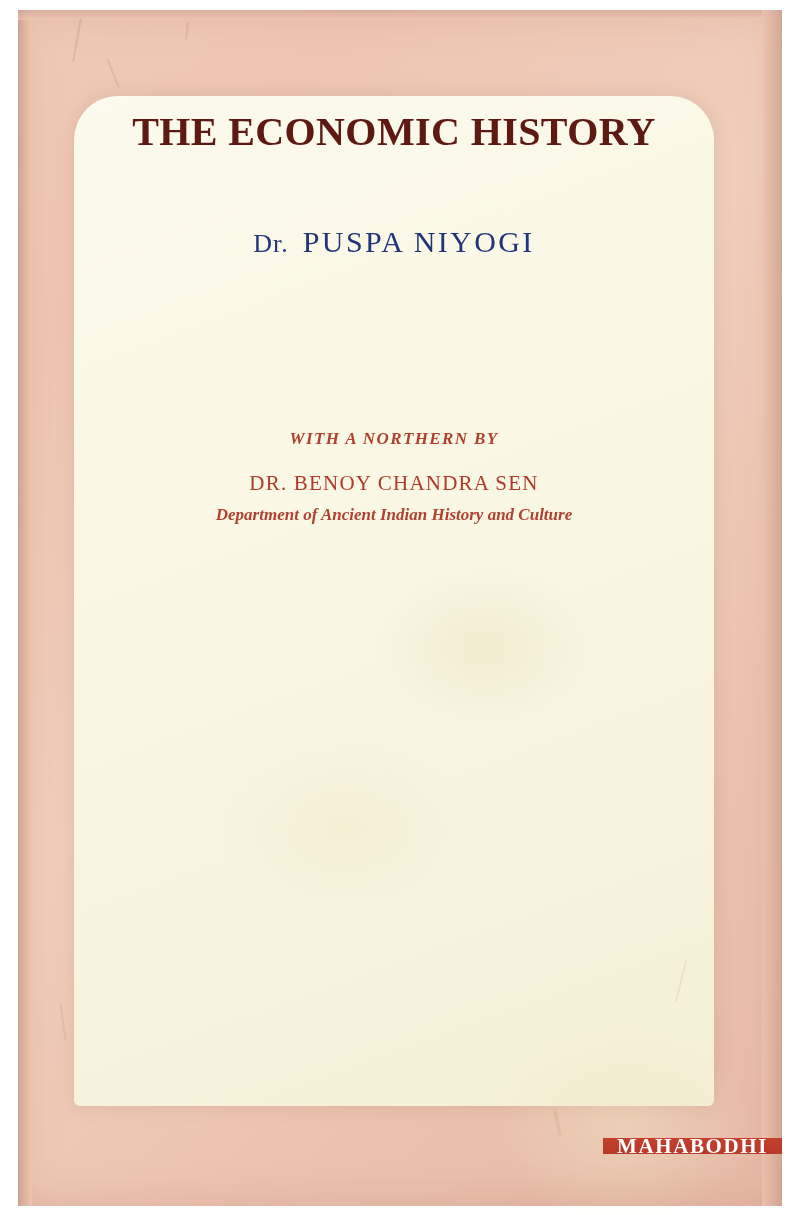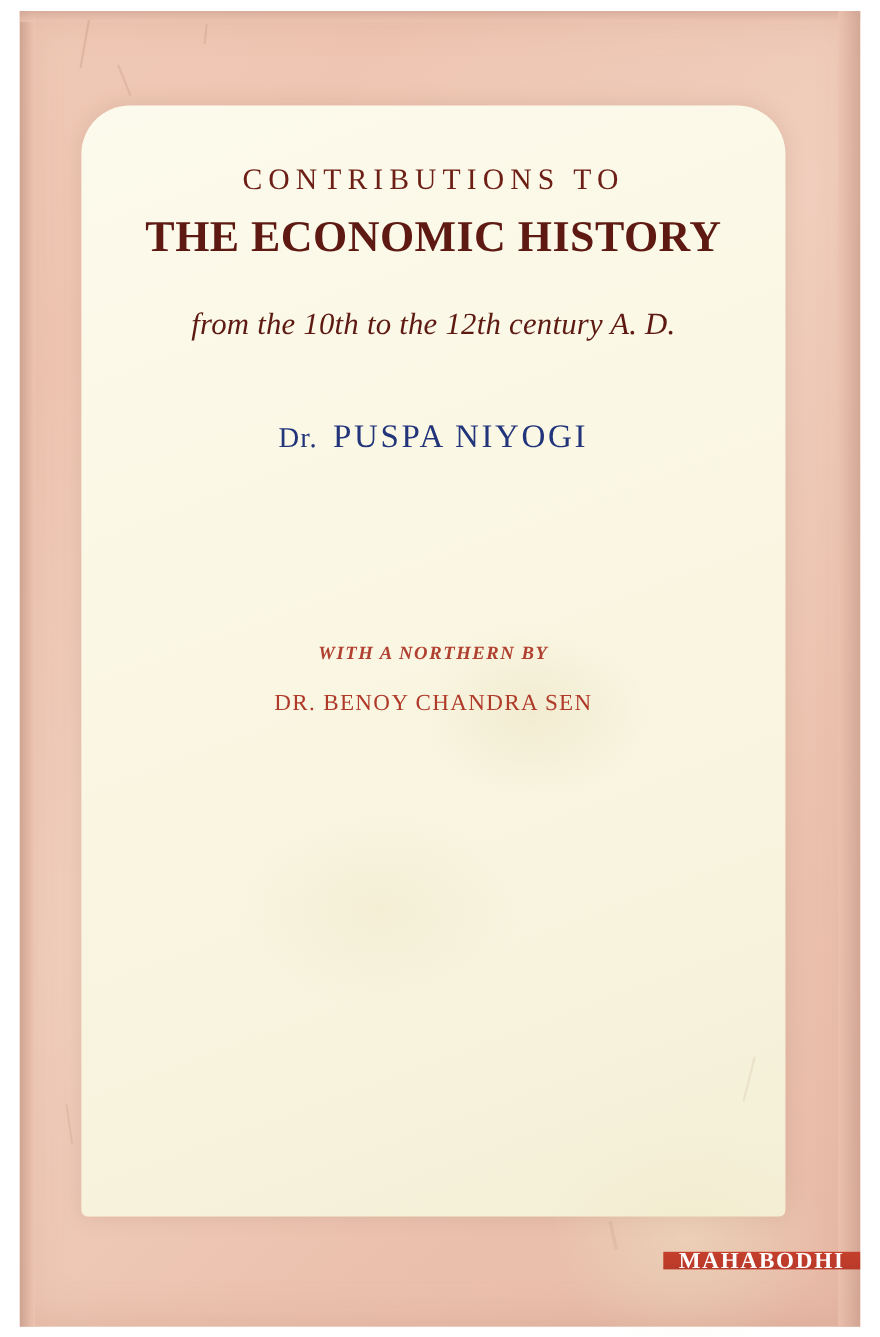--- a/index.html
+++ b/index.html
@@ -194,34 +194,33 @@
 
   <div class="scuff s1"></div>
   <div class="scuff s2"></div>
   <div class="scuff s3"></div>
   <div class="scuff s4"></div>
   <div class="scuff s5"></div>
   <div class="scuff s6"></div>
 
   <div class="text-block">
 
-    <div class="contrib">CONTRIBUTIONS TO</div>
 
     <div class="main-title">
       <div>THE ECONOMIC HISTORY</div>
     </div>
 
-    <div class="subtitle">from the 10th to the 12th century A. D.</div>
 
     <div class="author-wrap">
       <span class="author-dr">Dr.</span><span class="author-name">PUSPA NIYOGI</span>
     </div>
 
     <div class="foreword-label">WITH A NORTHERN BY</div>
     <div class="foreword-name">DR. BENOY CHANDRA SEN</div>
     <div class="foreword-dept">
+      <div>Department of Ancient Indian History and Culture</div>
     </div>
 
   </div>
 
   <div class="publisher">MAHABODHI</div>
 
 </div>
 
 </body></html>

